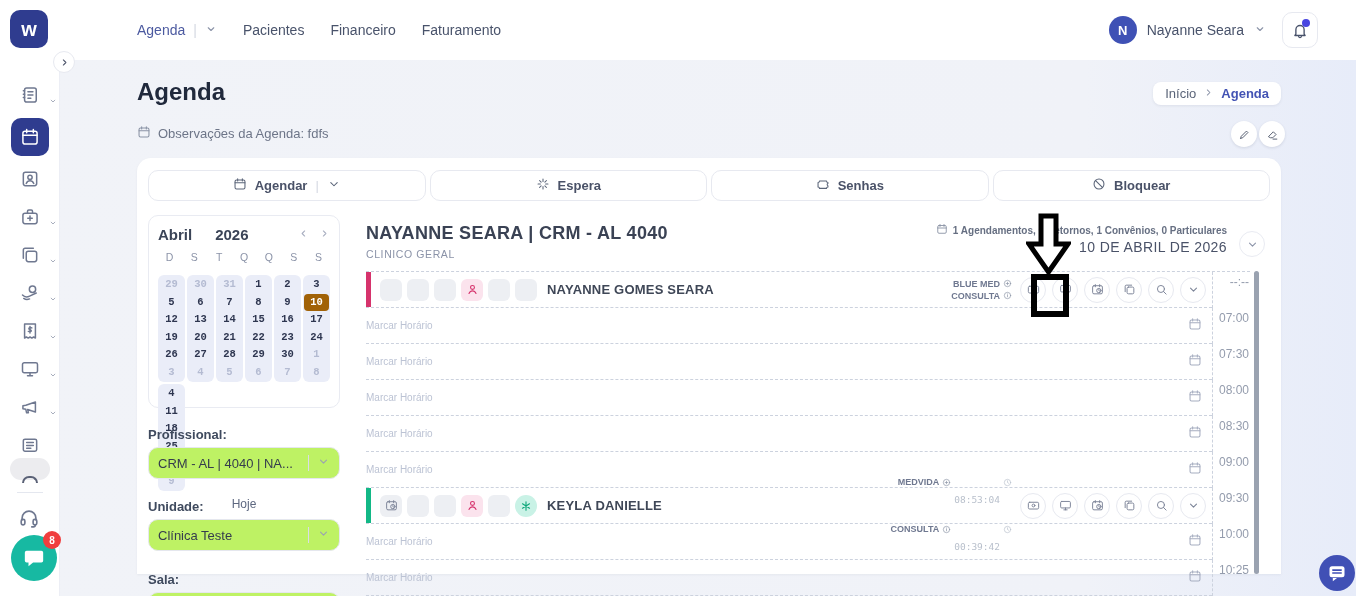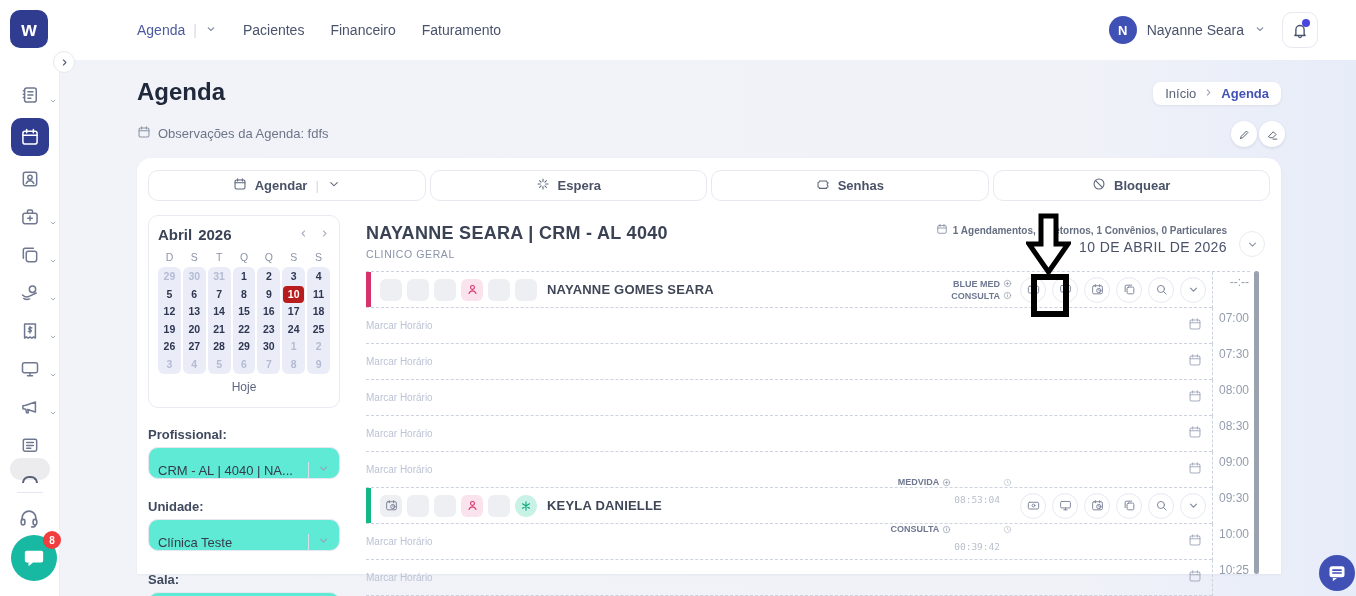--- a/index.html
+++ b/index.html
@@ -57,34 +57,34 @@
     border-radius:14px 14px 0 0;box-shadow:0 1px 3px rgba(20,30,60,.05);}
   .toolbar{position:absolute;left:11px;top:12px;right:11px;display:flex;gap:4px;}
   .tbtn{flex:1;height:31px;border:1px solid #e7e9f0;border-radius:10px;background:#fff;display:flex;
     align-items:center;justify-content:center;gap:8px;font-size:13px;color:#4a5268;font-weight:600;cursor:pointer;}
   .tbtn .sep{color:#d5d9e2;font-weight:normal;}
 
   
   .leftpanel{position:absolute;left:11px;top:57px;width:192px;}
   .calcard{border:1px solid #e9ebf2;border-radius:10px;padding:9px 9px 7px;height:193px;}
   .calhead{display:flex;align-items:center;}
-  .caltitle{font-size:15px;font-weight:600;color:#3b4457;display:flex;gap:6px;}
+  .caltitle{font-size:15px;font-weight:600;color:#3b4457;display:flex;gap:23px;}
   .calarrows{margin-left:auto;display:flex;gap:10px;color:#a8aec0;}
   .dayhead{display:grid;grid-template-columns:repeat(7,1fr);gap:2px;margin-top:8px;
     font-size:10.5px;color:#8b93a8;text-align:center;}
-  .calgrid{display:grid;grid-template-columns:repeat(7,1fr);gap:2px;margin-top:4px;}
+  .calgrid{display:grid;grid-template-columns:repeat(6,1fr);gap:2px;margin-top:12px;font-family:Liberation Mono, monospace;}
   .calcol{background:#eaedf8;border-radius:6px;display:flex;flex-direction:column;padding:1px;}
   .day{height:17.5px;line-height:17.5px;text-align:center;font-size:10.5px;font-weight:bold;color:#2e3650;border-radius:4px;}
   .day.muted{color:#b4bbd2;}
-  .day.sel{background:#b91c1c;color:#fff;}
+  .day.sel{background:#a16207;color:#fff;}
   .hoje{margin-top:6px;text-align:center;font-size:12px;color:#5e6880;}
 
   .flabel{position:absolute;left:11px;font-size:13px;font-weight:600;color:#3f4a5e;}
   .fselect{position:absolute;left:11px;width:192px;height:32px;border:1px solid #e5e7ee;border-radius:10px;
-    background:#5eead4;display:flex;align-items:flex-end;font-size:13px;color:#353c4d;padding:0 9px;cursor:pointer;}
+    background:#bef264;display:flex;align-items:center;font-size:13px;color:#353c4d;padding:0 9px;cursor:pointer;}
   .fselect .vdiv{margin-left:auto;width:1px;height:16px;background:#d9dde6;margin-right:8px;}
 
   
   .sched{position:absolute;left:215px;top:57px;width:929px;bottom:0;}
   .doc-title{position:absolute;left:14px;top:8px;font-size:18px;font-weight:600;color:#3a4254;letter-spacing:.3px;}
   .doc-spec{position:absolute;left:14px;top:33px;font-size:10.5px;color:#8b93a8;letter-spacing:.6px;}
   .sumline{position:absolute;right:54px;top:8px;display:flex;align-items:center;gap:5px;
     font-size:10px;color:#666f82;font-weight:600;}
   .dateline{position:absolute;right:54px;top:24px;font-size:14px;color:#4a5268;letter-spacing:.4px;}
   .sched-chev{position:absolute;right:16px;top:16px;width:26px;height:26px;border-radius:50%;

